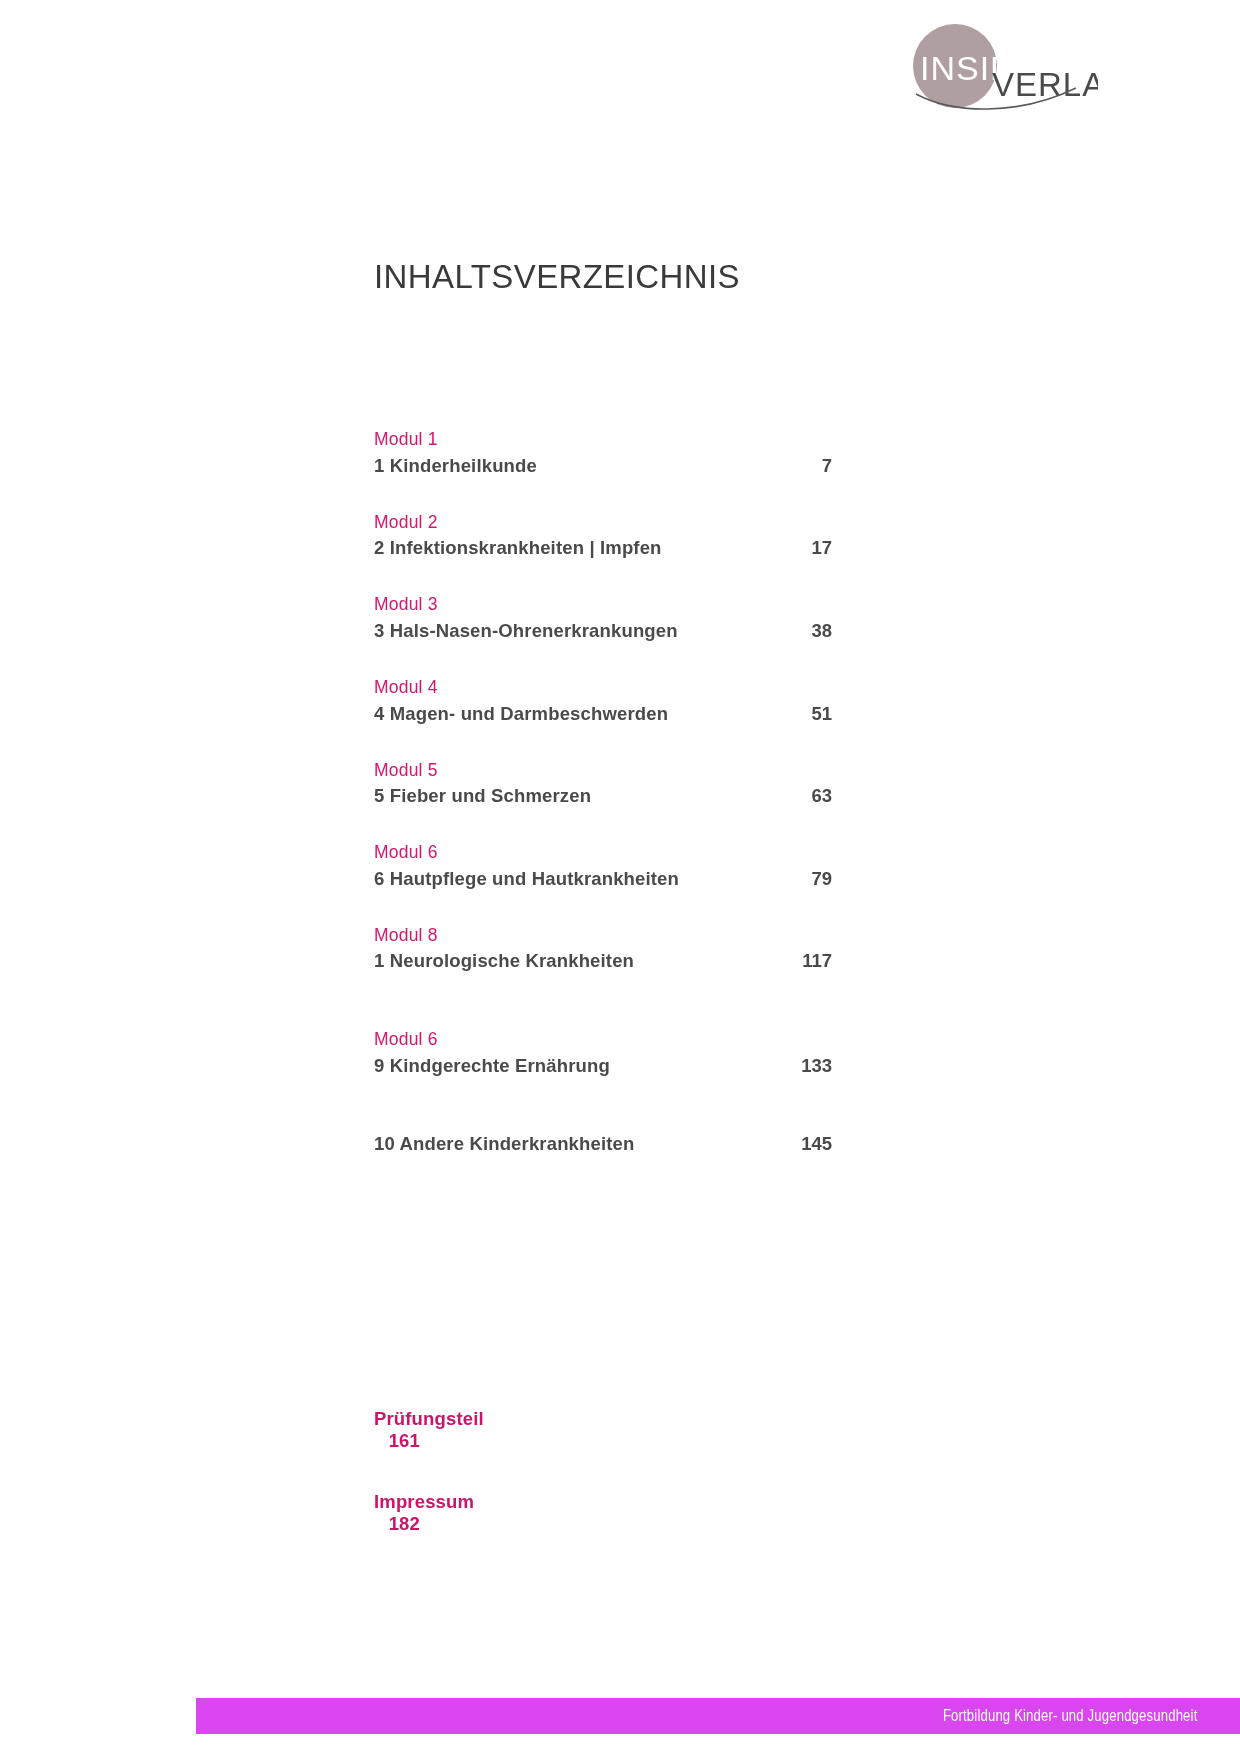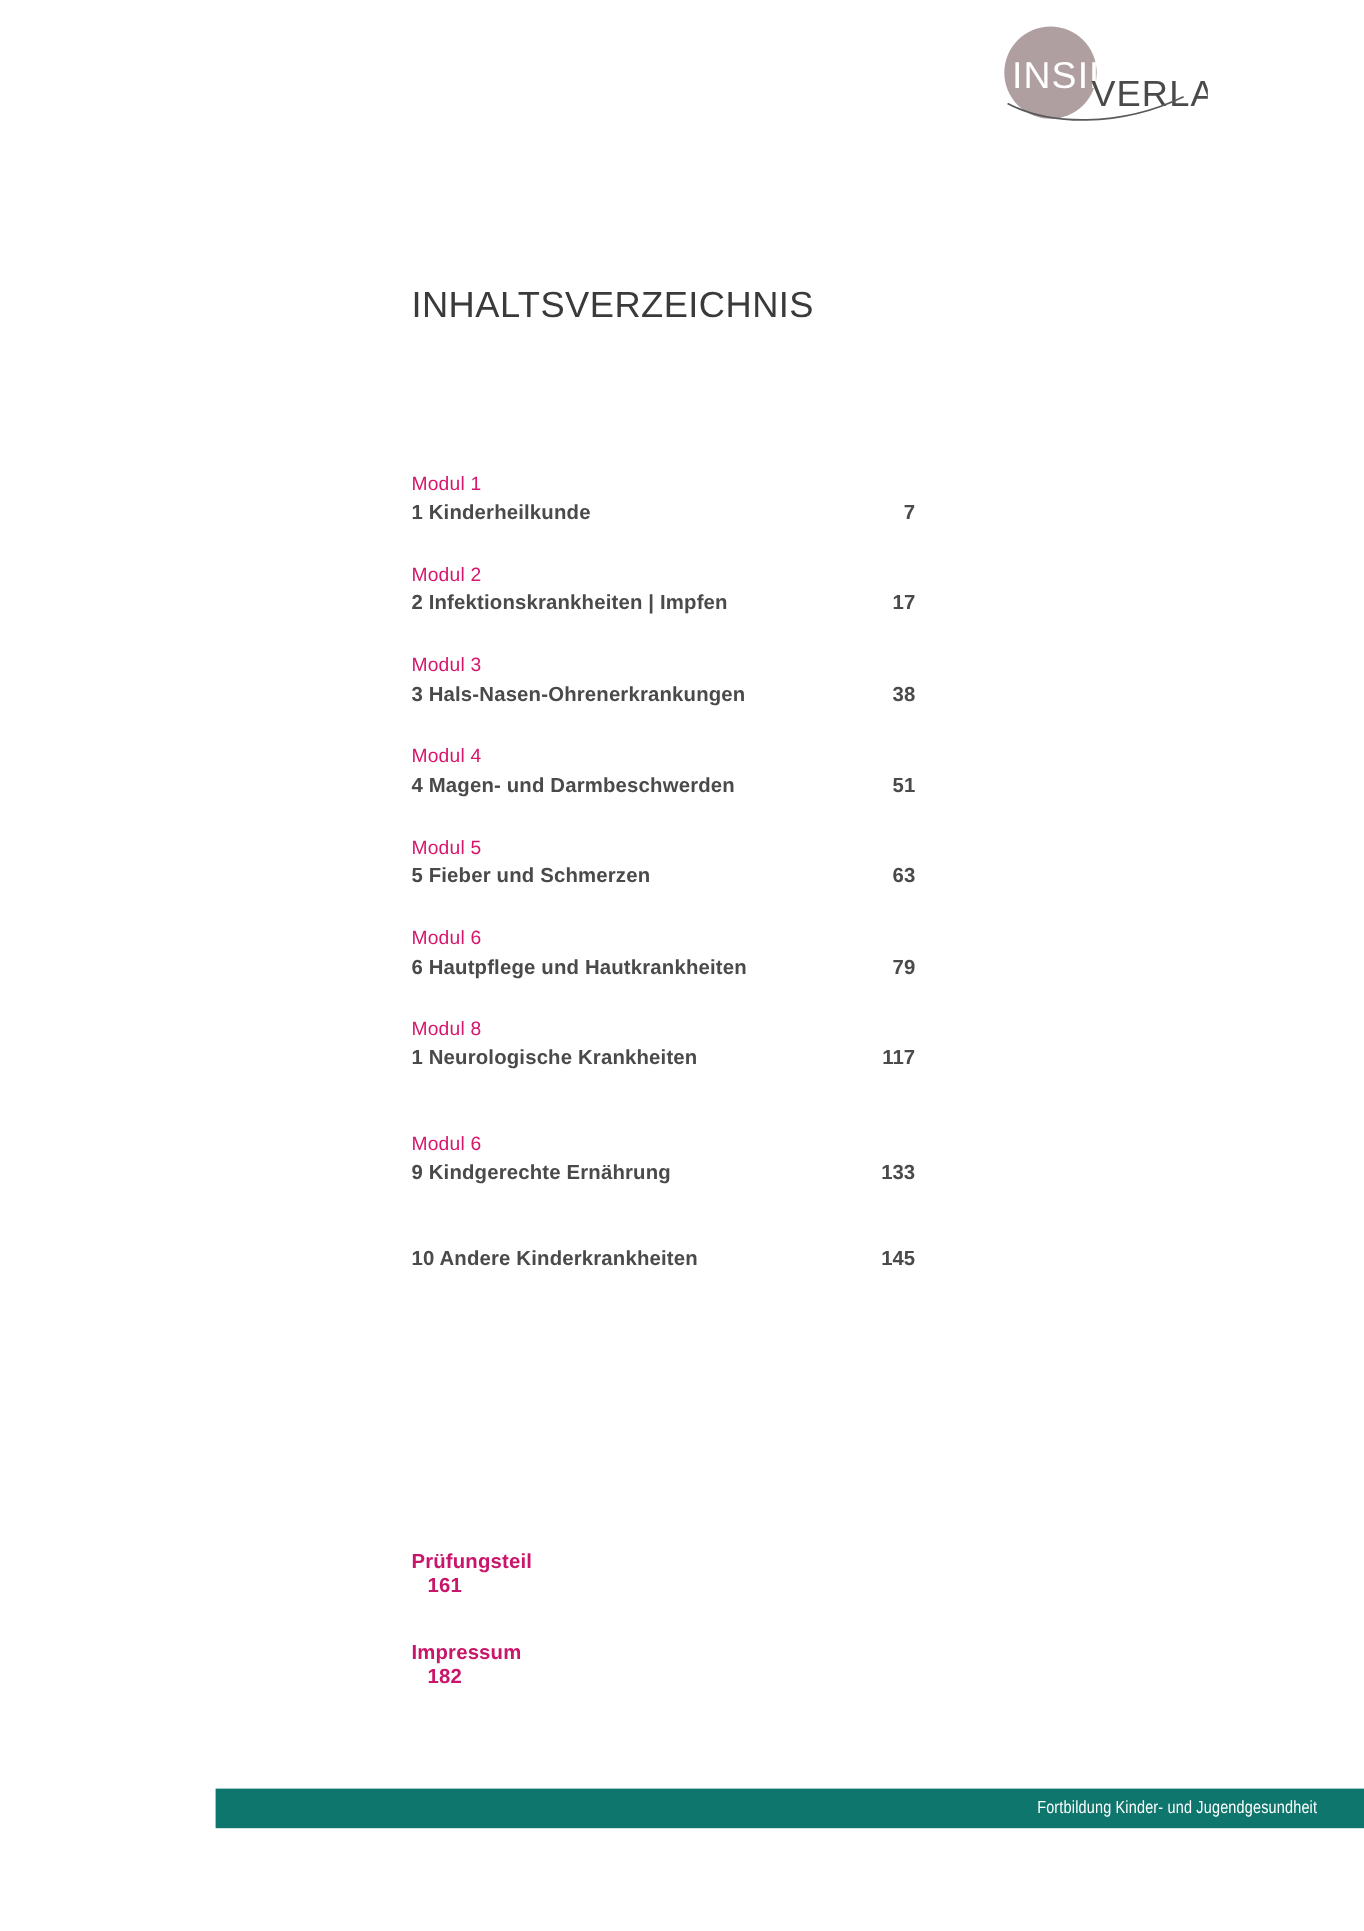--- a/index.html
+++ b/index.html
@@ -99,24 +99,24 @@
   }
   .extra-page {
     text-align: right;
     min-width: 46px;
   }
 
   
   .footer-bar {
     position: absolute;
     left: 196px;
-    top: 1626px;
+    top: 1698px;
     width: 1044px;
     height: 36px;
-    background: #0f766e;
+    background: #d946ef;
   }
   .footer-text {
     position: absolute;
     right: 43px;
     top: 50%;
     transform: translateY(-50%) scaleX(0.82);
     transform-origin: right center;
     color: #ffffff;
     font-size: 16px;
     letter-spacing: 0.2px;

